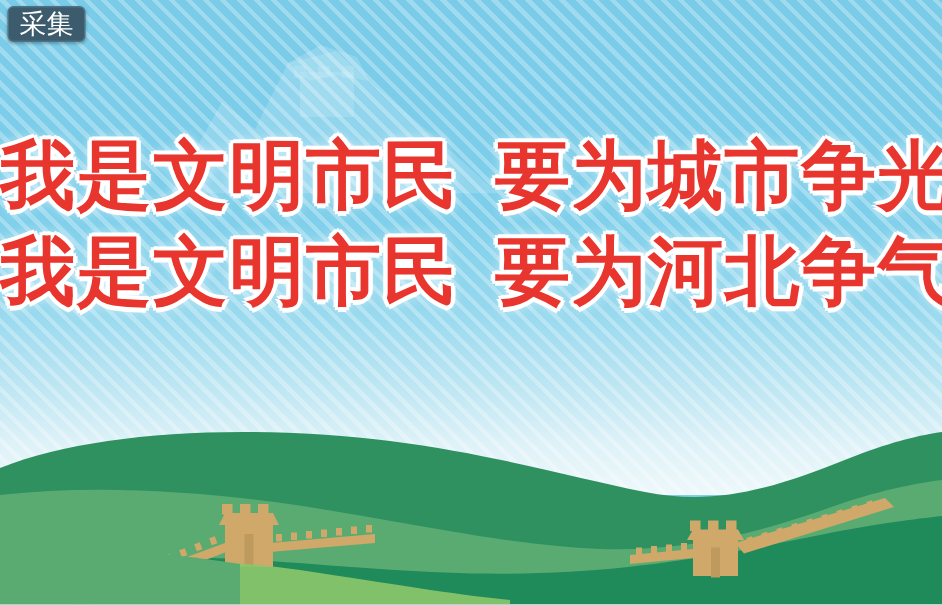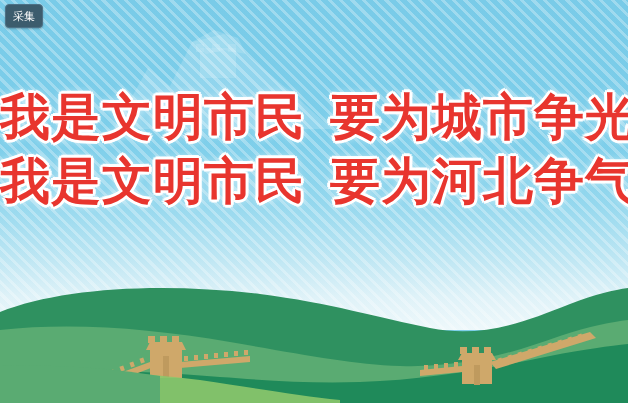--- a/index.html
+++ b/index.html
@@ -110,21 +110,21 @@
     top: 4px;
     min-width: 37px;
     height: 24px;
     box-sizing: border-box;
     padding: 2px 7px 0 7px;
     background: #3c5c6d;
     color: #ffffff;
     border: 1px solid #4d7186;
     border-radius: 4px;
     font-family: "DejaVu Sans", "Liberation Sans", sans-serif;
-    font-size: 11px;
+    font-size: 18px;
     font-weight: normal;
     line-height: 20px;
     text-align: center;
     cursor: pointer;
     user-select: none;
     box-shadow: 0 1px 2px rgba(0,0,0,0.25);
     z-index: 20;
   }
 </style>
 </head>

